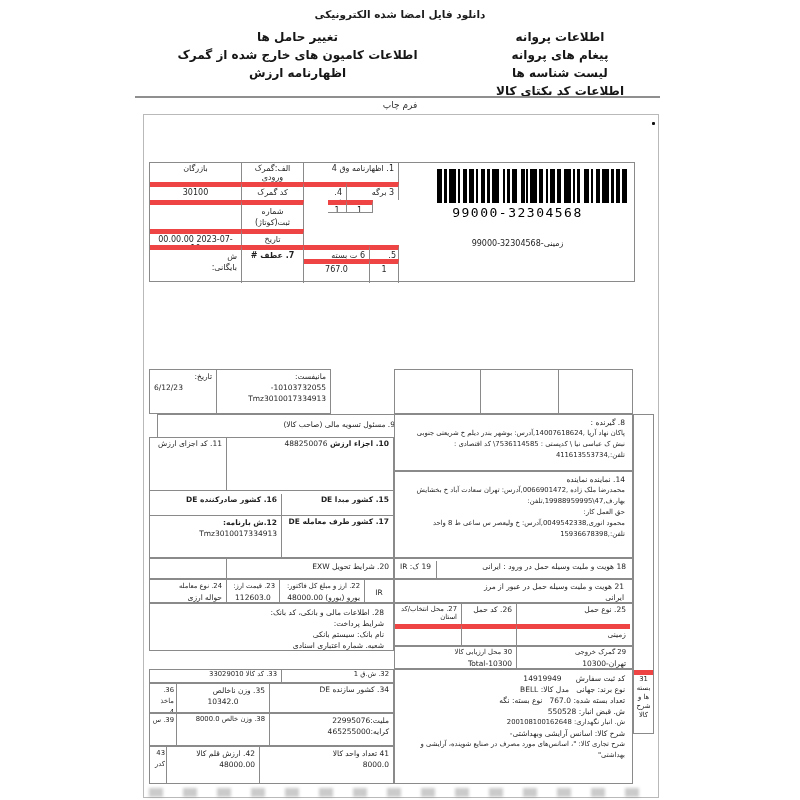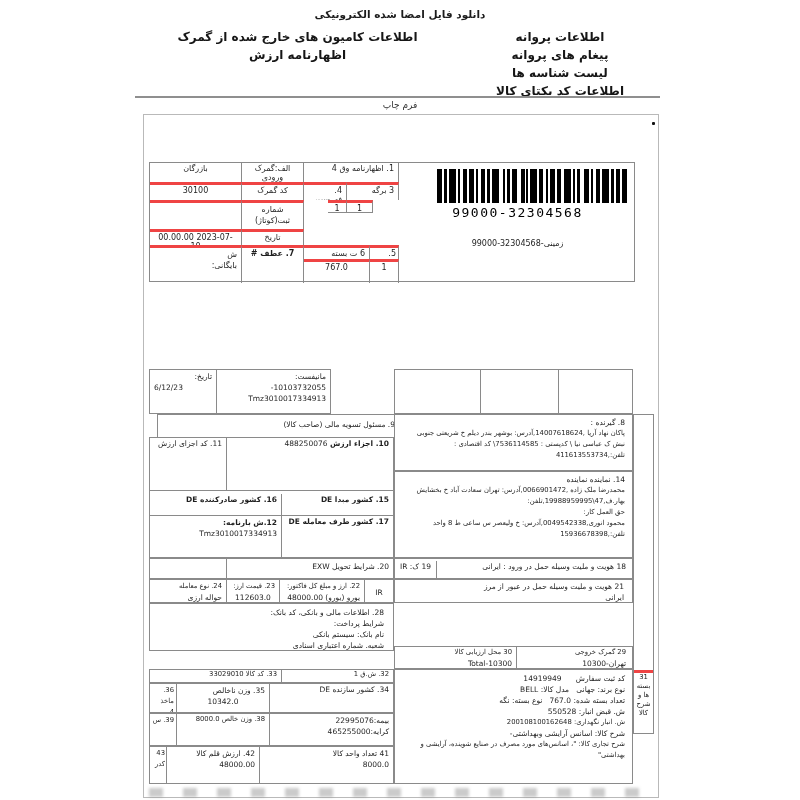--- a/index.html
+++ b/index.html
@@ -16,21 +16,21 @@
   .hdr-right{top:28px;left:470px;width:180px;}
   .hdr-left{top:28px;left:165px;width:265px;}
   .rule{top:96px;left:135px;width:525px;height:2px;background:#8f8f8f;}
   .tab{top:100px;left:0;width:800px;text-align:center;font-size:9px;color:#333;}
   
   .page{top:114px;left:143px;width:514px;height:682px;background:#fff;border:1px solid #b9b9b9;}
   .dot{left:508px;top:7px;width:3px;height:3px;background:#111;border-radius:1px;}
   .box{position:absolute;border:1px solid #8a8a8a;box-sizing:border-box;background:#fff;}
   .cell{position:absolute;box-sizing:border-box;font-size:7.5px;color:#1f1f1f;padding:1px 4px;overflow:hidden;}
   .bR{border-right:1px solid #8a8a8a;}
-  .bB{border-bottom:1px solid #8a8a8a;} .bT{border-top:3px solid #ef4444;} .bold{font-weight:bold;}
+  .bB{border-bottom:1px solid #8a8a8a;} .bT{border-top:5px solid #ef4444;} .bold{font-weight:bold;}
   .ltr{direction:ltr;unicode-bidi:embed;}
   .ctr{text-align:center;} .rgt{text-align:right;} .lft{text-align:left;}
   .line{line-height:11px;white-space:nowrap;}
   
   .t1cell{font-size:8px;}
   .barnum{font-family:"DejaVu Sans Mono",monospace;font-size:13px;letter-spacing:1.5px;color:#000;text-align:center;direction:ltr;}
   .barcap{font-size:8px;color:#222;text-align:center;direction:ltr;}
   .bars{position:absolute;display:flex;align-items:stretch;}
   .bars span{display:block;height:100%;}
   
@@ -45,20 +45,21 @@
 <div class="abs hdr-center">دانلود فایل امضا شده الکترونیکی</div>
 
 <div class="abs hdr-col hdr-right">
   <span class="lnk">اطلاعات پروانه</span>
   <span class="lnk">پیغام های پروانه</span>
   <span class="lnk">لیست شناسه ها</span>
   <span class="lnk">اطلاعات کد یکتای کالا</span>
 </div>
 
 <div class="abs hdr-col hdr-left">
+  <span class="lnk">تغییر حامل ها</span>
   <span class="lnk">اطلاعات کامیون های خارج شده از گمرک</span>
   <span class="lnk">اظهارنامه ارزش</span>
 </div>
 
 <div class="abs rule"></div>
 <div class="abs tab">فرم چاپ</div>
 
 <div class="abs page">
   <div class="abs dot"></div>
 
@@ -239,21 +240,21 @@
       <div class="cell bR" style="left:27px;top:0;width:93px;height:28px;">
         <div class="line rgt">35. وزن ناخالص</div>
         <div class="line ctr ltr">10342.0</div>
       </div>
       <div class="cell rgt" style="left:120px;top:0;width:123px;height:28px;"><span>34. کشور سازنده DE</span></div>
     </div>
     <div class="box" style="left:0;top:344px;width:245px;height:33px;">
       <div class="cell bR rgt sml" style="left:0;top:0;width:27px;height:31px;padding:2px 2px;"><span>39. س</span></div>
       <div class="cell bR rgt sml" style="left:27px;top:0;width:93px;height:31px;"><span>38. وزن خالص 8000.0</span></div>
       <div class="cell rgt" style="left:120px;top:0;width:123px;height:31px;">
-        <div class="line">بیمه:22995076</div>
+        <div class="line">ملیت:22995076</div>
         <div class="line">کرایه:465255000</div>
       </div>
     </div>
     <div class="box" style="left:0;top:377px;width:245px;height:38px;">
       <div class="cell bR sml" style="left:0;top:0;width:17px;height:36px;padding:1px 1px;">
         <div class="line rgt">43</div>
         <div class="line rgt">کدر</div>
       </div>
       <div class="cell bR" style="left:17px;top:0;width:93px;height:36px;">
         <div class="line rgt">42. ارزش قلم کالا</div>
@@ -285,20 +286,28 @@
     </div>
     <div class="box" style="left:245px;top:189px;width:239px;height:21px;">
       <div class="cell bR ctr" style="left:0;top:2px;width:42px;height:17px;padding:1px 1px;"><span>19 ک: IR</span></div>
       <div class="cell rgt" style="left:42px;top:2px;width:193px;height:17px;"><span>18 هویت و ملیت وسیله حمل در ورود : ایرانی</span></div>
     </div>
     <div class="box" style="left:245px;top:210px;width:239px;height:24px;">
       <div class="cell rgt" style="left:0;top:0;width:233px;height:22px;">
         <div class="line">21 هویت و ملیت وسیله حمل در عبور از مرز</div>
         <div class="line">ایرانی</div>
       </div>
+    </div>
+    <div class="box" style="left:245px;top:234px;width:239px;height:43px;">
+      <div class="cell bR rgt sml" style="left:0;top:0;width:67px;height:20px;"><span>27. محل انتخاب/کد استان</span></div>
+      <div class="cell bR rgt" style="left:67px;top:0;width:55px;height:20px;"><span>26. کد حمل</span></div>
+      <div class="cell rgt" style="left:122px;top:0;width:113px;height:20px;"><span>25. نوع حمل</span></div>
+      <div class="cell bR bT" style="left:0;top:20px;width:67px;height:21px;"></div>
+      <div class="cell bR bT" style="left:67px;top:20px;width:55px;height:21px;"></div>
+      <div class="cell bT rgt" style="left:122px;top:20px;width:113px;height:21px;"><span>زمینی</span></div>
     </div>
     <div class="box" style="left:245px;top:277px;width:239px;height:23px;">
       <div class="cell bR" style="left:0;top:0;width:122px;height:21px;padding-top:0;">
         <div class="line rgt sml">30 محل ارزیابی کالا</div>
         <div class="line rgt">Total-10300</div>
       </div>
       <div class="cell" style="left:122px;top:0;width:113px;height:21px;padding-top:0;">
         <div class="line rgt sml">29 گمرک خروجی</div>
         <div class="line rgt">تهران-10300</div>
       </div>

